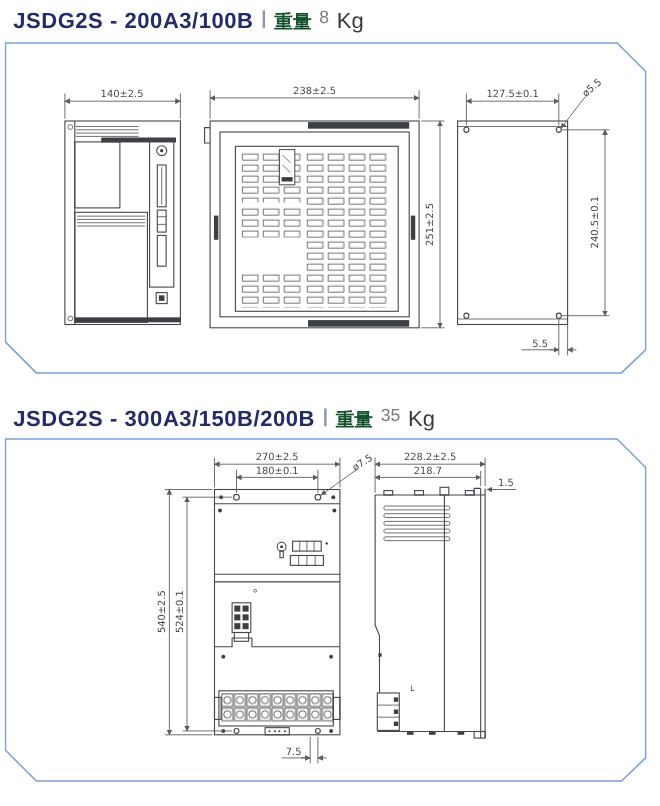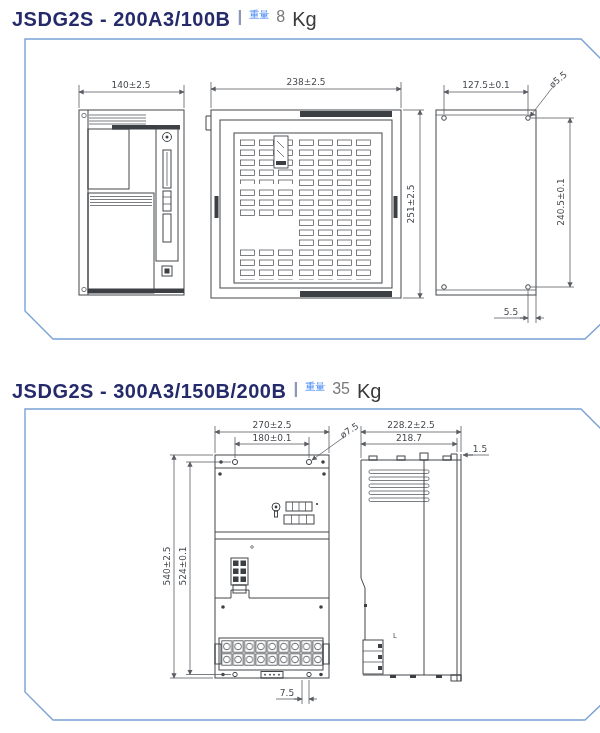--- a/index.html
+++ b/index.html
@@ -1,25 +1,25 @@
 <!DOCTYPE html>
 <html><head>
 <meta charset="utf-8">
 <style>
   html,body{margin:0;padding:0;background:#ffffff;width:600px;font-family:"Liberation Sans",sans-serif;}
   .sheet{width:600px;height:733px;overflow:hidden;background:#fff;}
   .hdr{margin:0 0 0 12px;display:flex;align-items:flex-start;gap:7px;}
   .hdr1{padding-top:8px;height:30px;}
-  .hdr2{margin-top:40px;height:28px;}
+  .hdr2{margin-top:30px;height:28px;}
   .model{font-size:20px;font-weight:bold;color:#242a6a;letter-spacing:0.5px;}
   .sep{font-size:17px;color:#8a96b4;font-weight:bold;transform:translateY(-1px);}
-  .wlabel{font-size:10px;color:#3b82f6;font-weight:normal;}
+  .wlabel{font-size:17px;color:#14532d;font-weight:bold;}
   .wval{font-size:16px;color:#7a7a7a;}
   .wunit{font-size:20px;color:#3a3a3a;}
-  .panelwrap{margin:0 24px;}
+  .panelwrap{margin:0 4px;}
   svg{display:block;}
   .ln{fill:none;stroke:#43464b;stroke-width:1;}
   .lt{fill:none;stroke:#43464b;stroke-width:0.7;}
   .fl{fill:#3c3f44;stroke:none;}
   .dim{fill:none;stroke:#5a5d63;stroke-width:0.8;}
   .dimtxt{font-family:"DejaVu Sans",sans-serif;font-size:9px;fill:#45484d;}
   .marktxt{font-family:"DejaVu Sans",sans-serif;font-size:7px;fill:#45484d;}
   .border{fill:#ffffff;stroke:#7ba1d7;stroke-width:1.4;}
 </style>
 </head>

